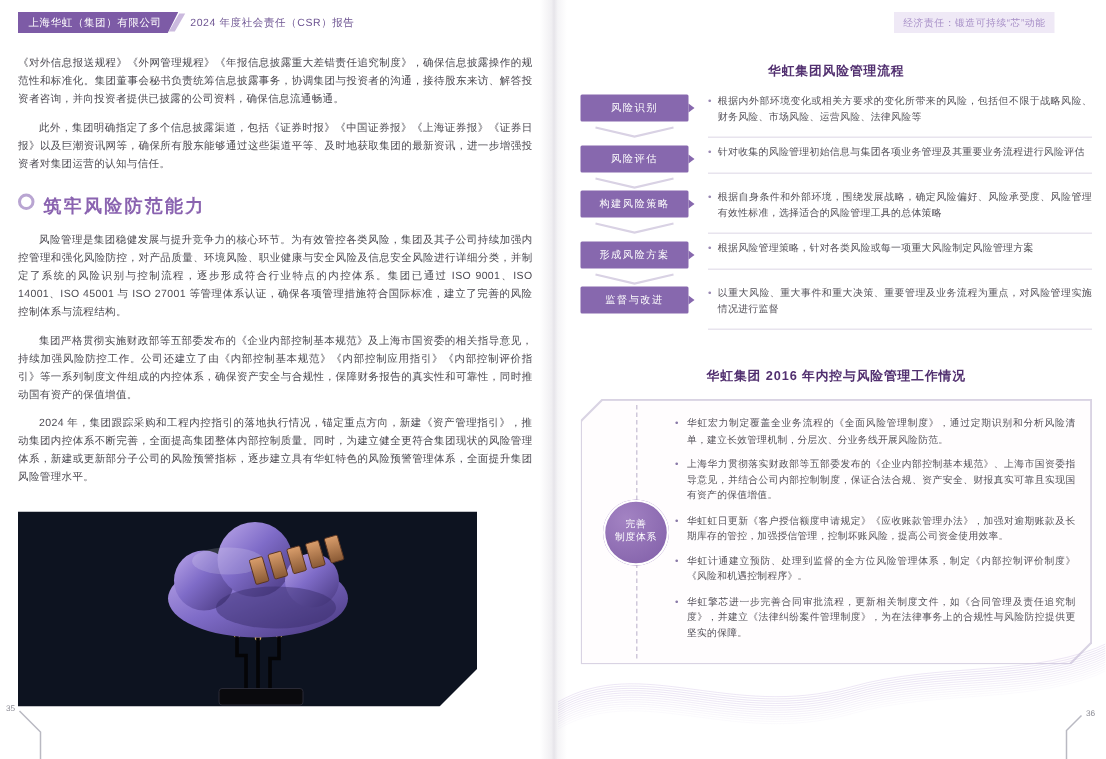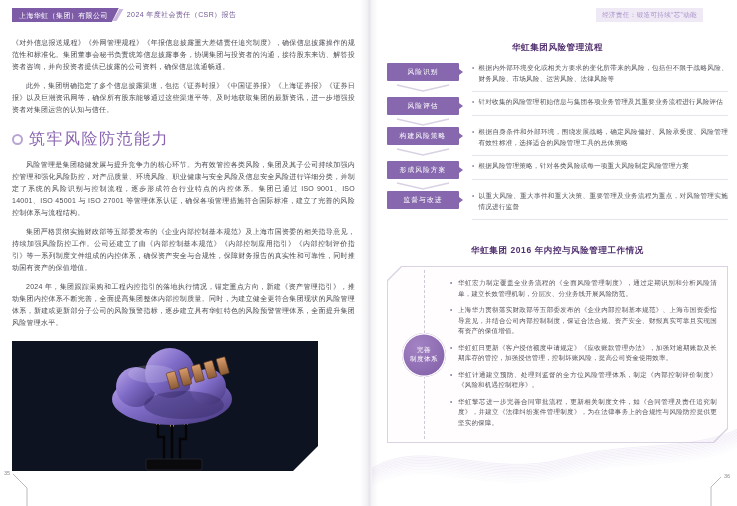--- a/index.html
+++ b/index.html
@@ -20,22 +20,22 @@
   .hdr { display:flex; align-items:center; margin-bottom:15px; }
   .hdr-box { background:#7d5ba6; color:#fff; font-size:7px; line-height:1; padding:3.5px 11px 3.5px 7px;
     letter-spacing:0.4px; clip-path:polygon(0 0,100% 0,calc(100% - 7px) 100%,0 100%); }
   .hdr-stripe { width:4px; height:12px; background:#cbbade; transform:skewX(-30deg); margin-left:-3px; }
   .hdr-title { color:#6f5693; font-size:7px; margin-left:7px; letter-spacing:0.4px; }
 
   
   .body-p { font-size:7px; line-height:12px; color:#4c4a52; letter-spacing:0.25px;
     margin:0 0 7px 0; text-align:justify; }
   .indent { text-indent:2em; }
-  .sec-heading { display:flex; align-items:center; gap:6px; margin:13px 0 9px 0;
-    color:#8a63b0; font-size:16px; font-weight:normal; letter-spacing:1.5px; }
+  .sec-heading { display:flex; align-items:flex-start; gap:6px; margin:13px 0 9px 0;
+    color:#8a63b0; font-size:12px; font-weight:bold; letter-spacing:1.5px; }
   .ring-icon { width:7px; height:7px; border:2px solid #b9a5d2; border-radius:50%; flex:0 0 auto; }
 
   
   .photo { position:absolute; left:12px; top:341px; width:306px; height:130px; }
 
   
   .pageno { position:absolute; font-size:5.5px; color:#8d8d96; }
   .pageno-left  { left:4px;  top:470px; }
   .pageno-left .num { position:absolute; left:0; top:0; }
   .pageno-left svg  { position:absolute; left:8px; top:3px; }

